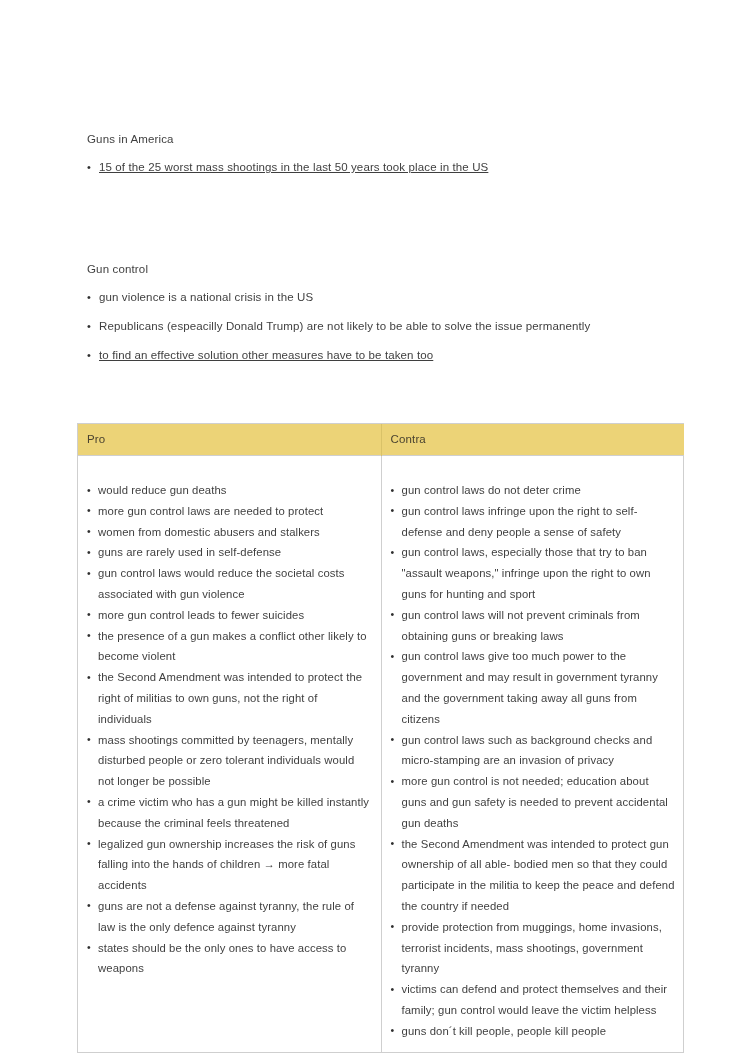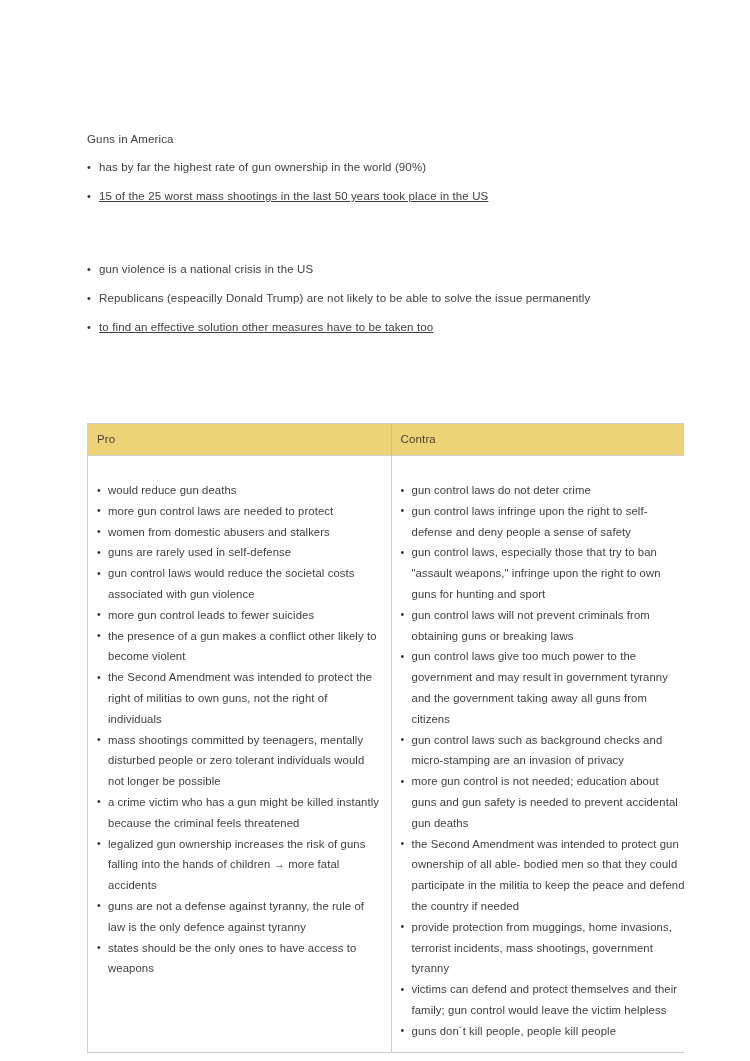--- a/index.html
+++ b/index.html
@@ -64,21 +64,21 @@
     position: absolute;
     left: 0;
     top: -0.5px;
     font-size: 11px;
     color: #2f2f2f;
   }
 
   
   .argument-table {
     position: absolute;
-    left: 71px;
+    left: 61px;
     top: 423px;
     width: 607px;
     border: 1px solid #cfcfcf;
     border-collapse: collapse;
     box-sizing: border-box;
     background: #ffffff;
   }
   .argument-table table {
     width: 100%;
     border-collapse: collapse;
@@ -136,26 +136,26 @@
   }
 </style>
 </head>
 <body>
 
 <div class="page">
 
   <div class="section" id="section-guns-in-america">
     <div class="section-heading">Guns in America</div>
     <ul class="note-list">
-      <li>has by far the highest rate of gun ownership in the world (90%)</li>
       <li>15 of the 25 worst mass shootings in the last 50 years took place in the US</li>
     </ul>
   </div>
 
   <div class="section" id="section-gun-control">
+    <div class="section-heading">Gun control</div>
     <ul class="note-list">
       <li>gun violence is a national crisis in the US</li>
       <li>Republicans (espeacilly Donald Trump) are not likely to be able to solve the issue permanently</li>
       <li>to find an effective solution other measures have to be taken too</li>
     </ul>
   </div>
 
   <div class="argument-table">
     <table>
       <thead>

